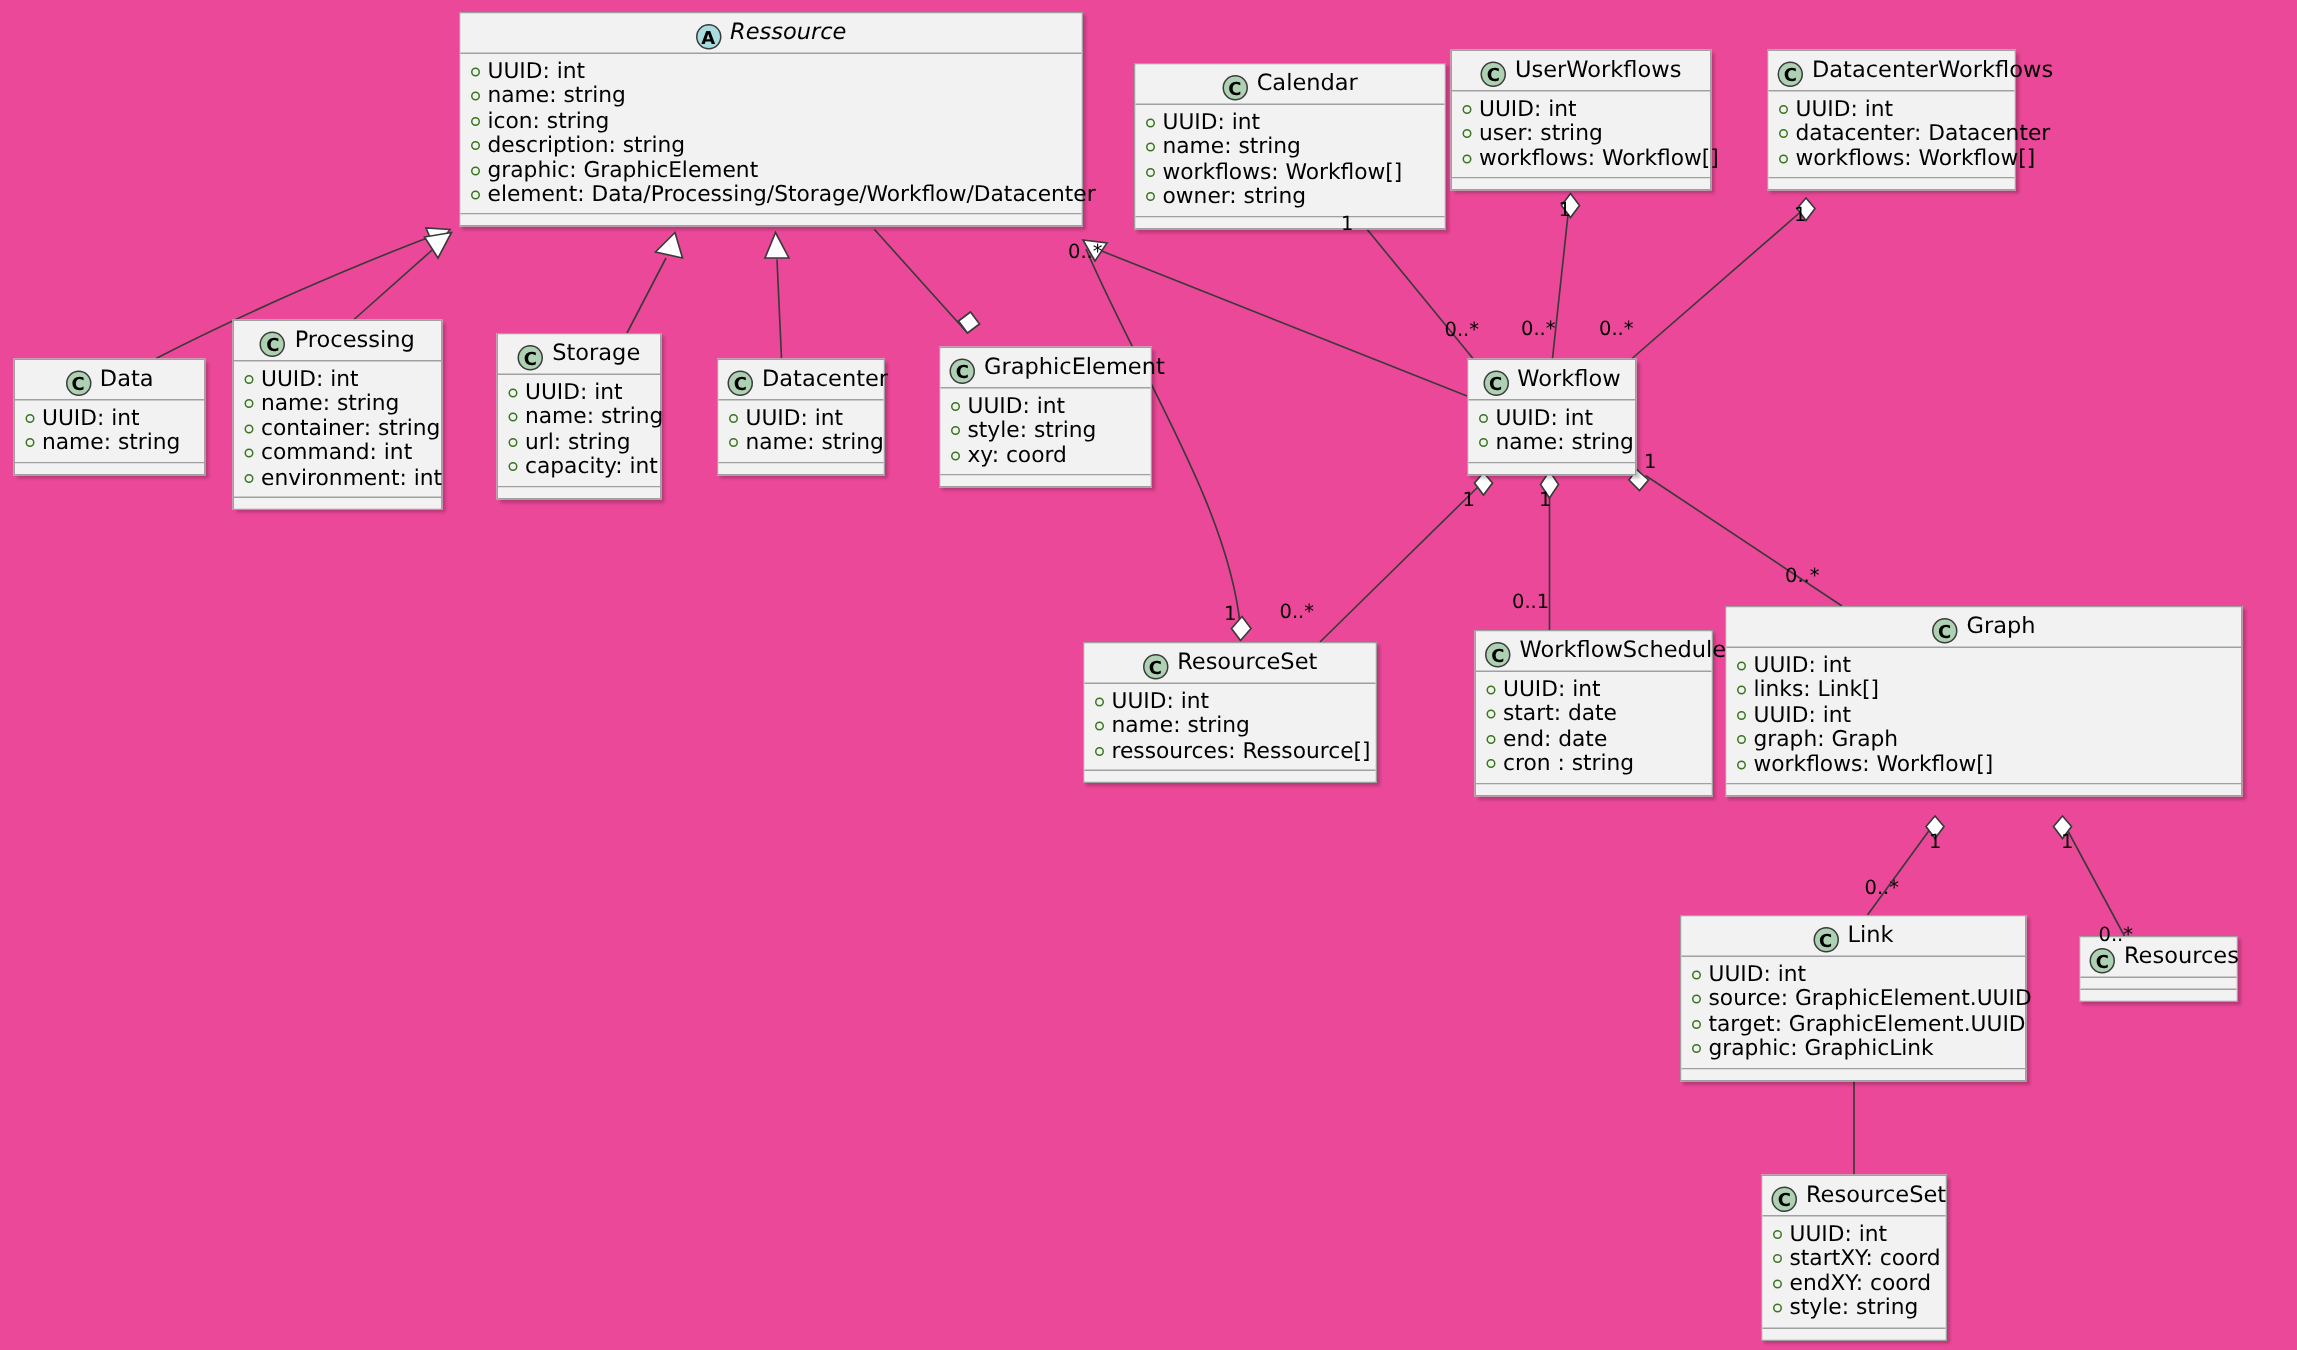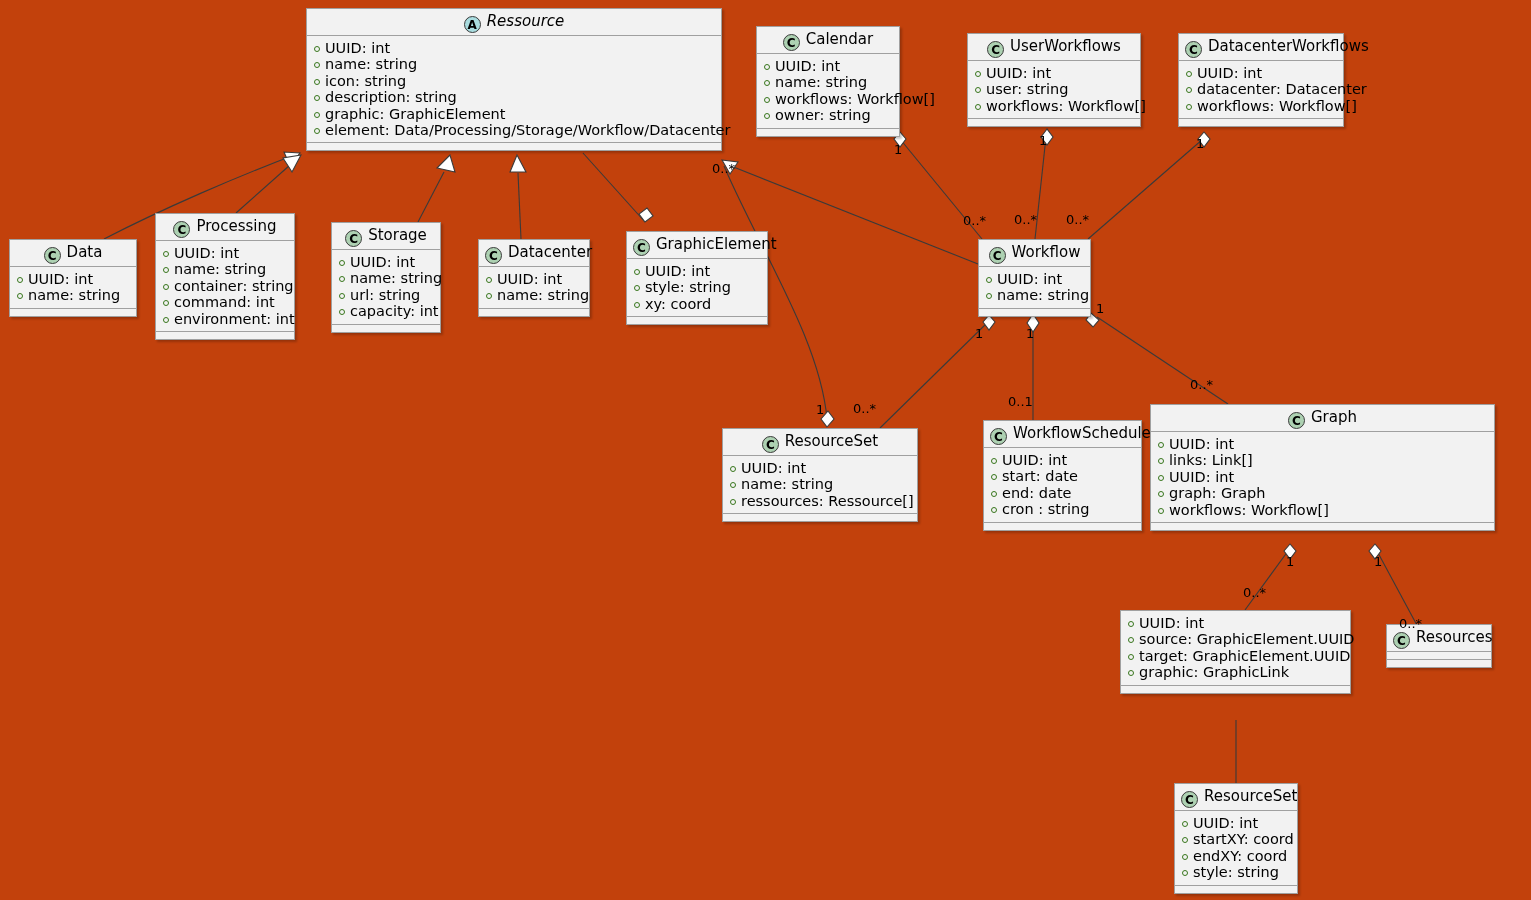--- a/index.html
+++ b/index.html
@@ -11,21 +11,21 @@
   body {
     font-family: "DejaVu Sans", sans-serif;
     width: 1531px;
     height: 900px;
     overflow: hidden;
   }
   #canvas {
     position: relative;
     width: 1531px;
     height: 900px;
-    background: #c2410c;
+    background: #ec4899;
   }
   #edges {
     position: absolute;
     left: 0;
     top: 0;
     width: 1531px;
     height: 900px;
     pointer-events: none;
   }
   .uml-class {
@@ -203,21 +203,21 @@
         <div class="uml-attrs">
           <div class="uml-attr"><span class="vis-dot"></span><span>UUID: int</span></div>
           <div class="uml-attr"><span class="vis-dot"></span><span>name: string</span></div>
           <div class="uml-attr"><span class="vis-dot"></span><span>icon: string</span></div>
           <div class="uml-attr"><span class="vis-dot"></span><span>description: string</span></div>
           <div class="uml-attr"><span class="vis-dot"></span><span>graphic: GraphicElement</span></div>
           <div class="uml-attr"><span class="vis-dot"></span><span>element: Data/Processing/Storage/Workflow/Datacenter</span></div>
         </div>
         <div class="uml-footer"></div>
       </div>
-      <div class="uml-class" style="left: 756px; top: 26px; width: 144px;">
+      <div class="uml-class" style="left: 756px; top: 42px; width: 208px;">
         <div class="uml-header"><span class="title-wrap"><span class="stereo-icon cls">C</span><span class="uml-name">Calendar</span></span></div>
         <div class="uml-attrs">
           <div class="uml-attr"><span class="vis-dot"></span><span>UUID: int</span></div>
           <div class="uml-attr"><span class="vis-dot"></span><span>name: string</span></div>
           <div class="uml-attr"><span class="vis-dot"></span><span>workflows: Workflow[]</span></div>
           <div class="uml-attr"><span class="vis-dot"></span><span>owner: string</span></div>
         </div>
         <div class="uml-footer"></div>
       </div>
       <div class="uml-class" style="left: 967px; top: 33px; width: 174px;">
@@ -316,20 +316,21 @@
         <div class="uml-attrs">
           <div class="uml-attr"><span class="vis-dot"></span><span>UUID: int</span></div>
           <div class="uml-attr"><span class="vis-dot"></span><span>links: Link[]</span></div>
           <div class="uml-attr"><span class="vis-dot"></span><span>UUID: int</span></div>
           <div class="uml-attr"><span class="vis-dot"></span><span>graph: Graph</span></div>
           <div class="uml-attr"><span class="vis-dot"></span><span>workflows: Workflow[]</span></div>
         </div>
         <div class="uml-footer"></div>
       </div>
       <div class="uml-class" style="left: 1120px; top: 610px; width: 231px;">
+        <div class="uml-header"><span class="title-wrap"><span class="stereo-icon cls">C</span><span class="uml-name">Link</span></span></div>
         <div class="uml-attrs">
           <div class="uml-attr"><span class="vis-dot"></span><span>UUID: int</span></div>
           <div class="uml-attr"><span class="vis-dot"></span><span>source: GraphicElement.UUID</span></div>
           <div class="uml-attr"><span class="vis-dot"></span><span>target: GraphicElement.UUID</span></div>
           <div class="uml-attr"><span class="vis-dot"></span><span>graphic: GraphicLink</span></div>
         </div>
         <div class="uml-footer"></div>
       </div>
       <div class="uml-class" style="left: 1386px; top: 624px; width: 106px;">
         <div class="uml-header"><span class="title-wrap"><span class="stereo-icon cls">C</span><span class="uml-name">Resources</span></span></div>

